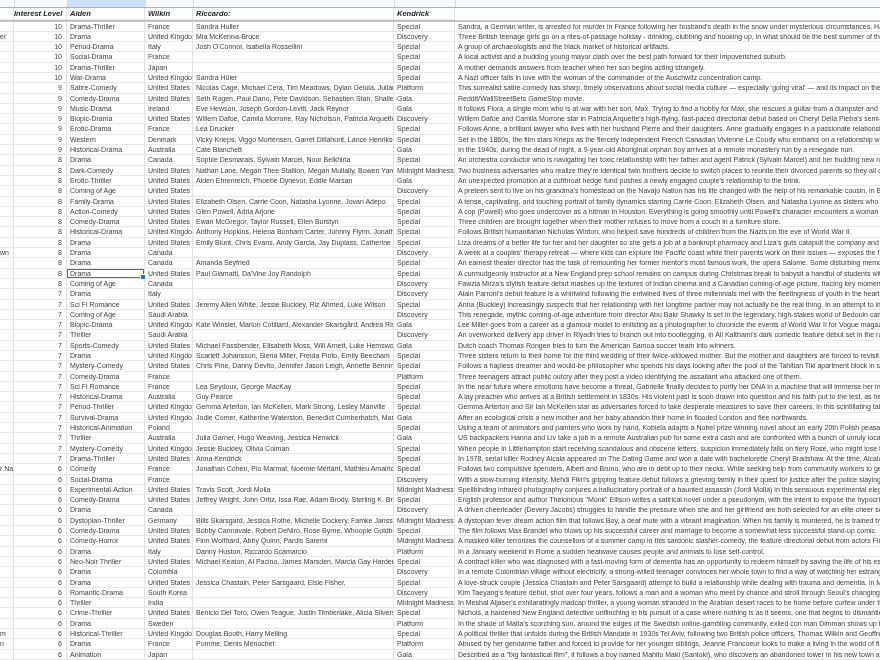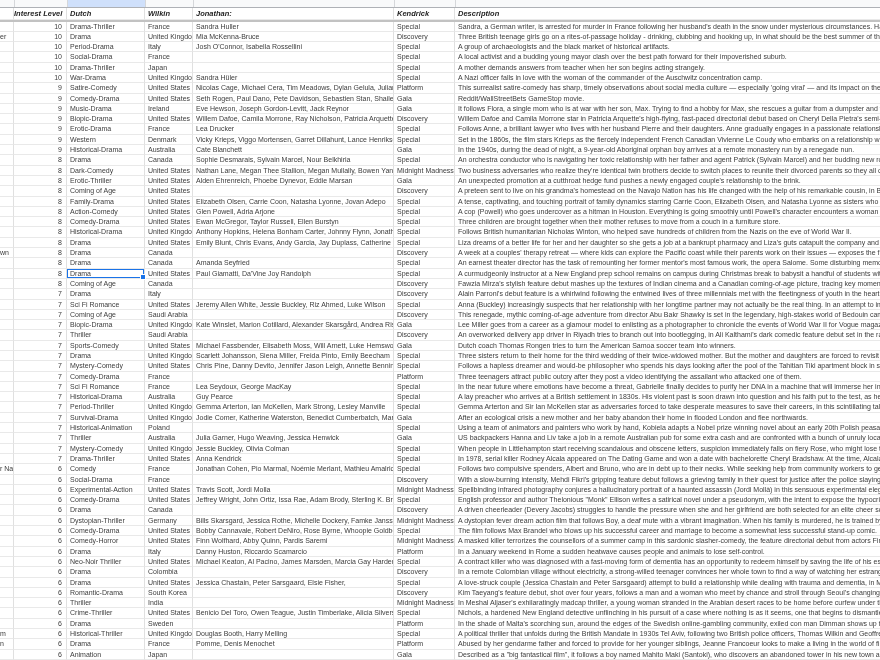--- a/index.html
+++ b/index.html
@@ -46,25 +46,24 @@
     <div class="vline" style="left:67px"></div>
     <div class="vline" style="left:145px"></div>
     <div class="vline" style="left:193px"></div>
     <div class="vline" style="left:394px"></div>
     <div class="vline" style="left:455px"></div>
   </div>
 
   <div class="header-row">
     <div class="cell c-frag"></div>
     <div class="cell c-interest">Interest Level</div>
-    <div class="cell c-genre">Dutch</div>
+    <div class="cell c-genre">Alden</div>
     <div class="cell c-country">Wilkin</div>
-    <div class="cell c-starring">Jonathan:</div>
+    <div class="cell c-starring">Riccardo:</div>
     <div class="cell c-program">Kendrick</div>
-    <div class="cell c-desc">Description</div>
   </div>
 
   <div id="grid">
       <div class="row">
         <div class="cell c-frag"></div>
         <div class="cell c-interest">10</div>
         <div class="cell c-genre">Drama-Thriller</div>
         <div class="cell c-country">France</div>
         <div class="cell c-starring">Sandra Huller</div>
         <div class="cell c-program">Special</div>

